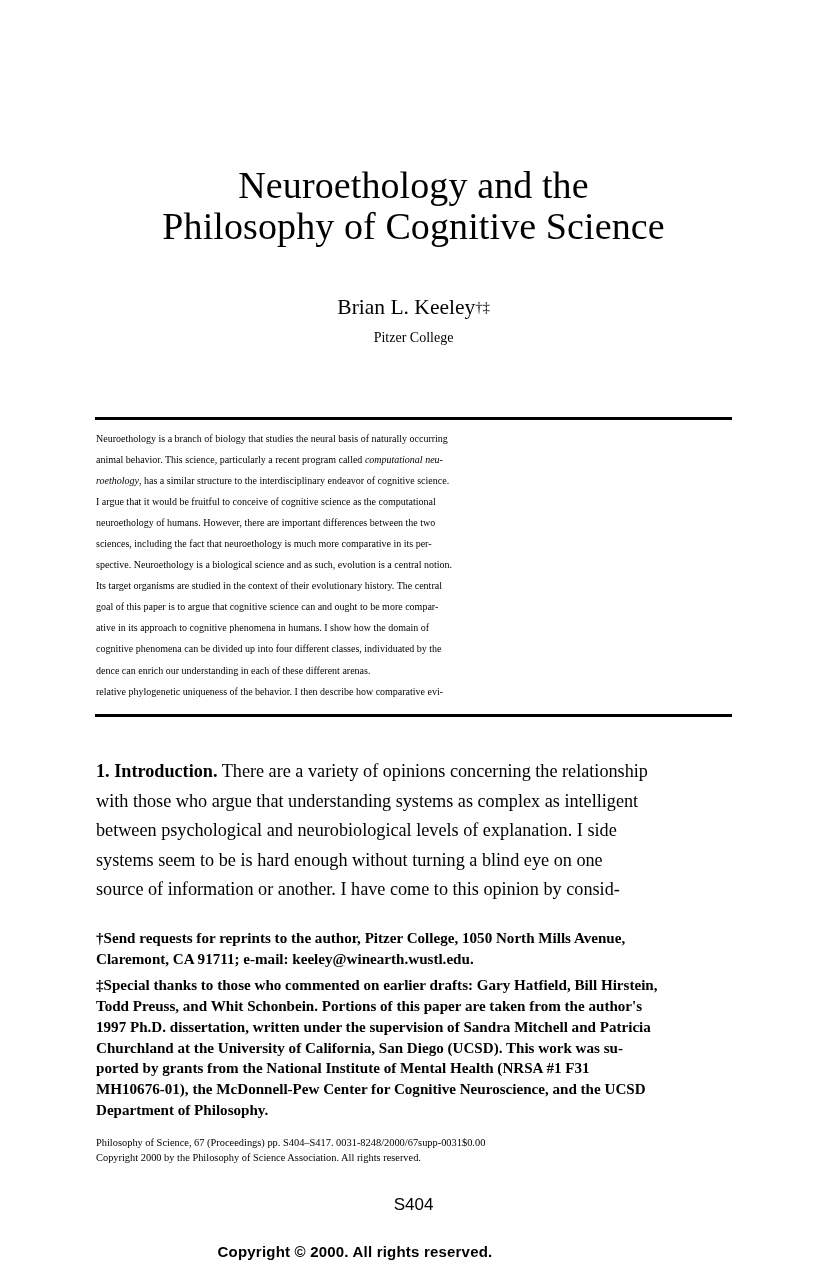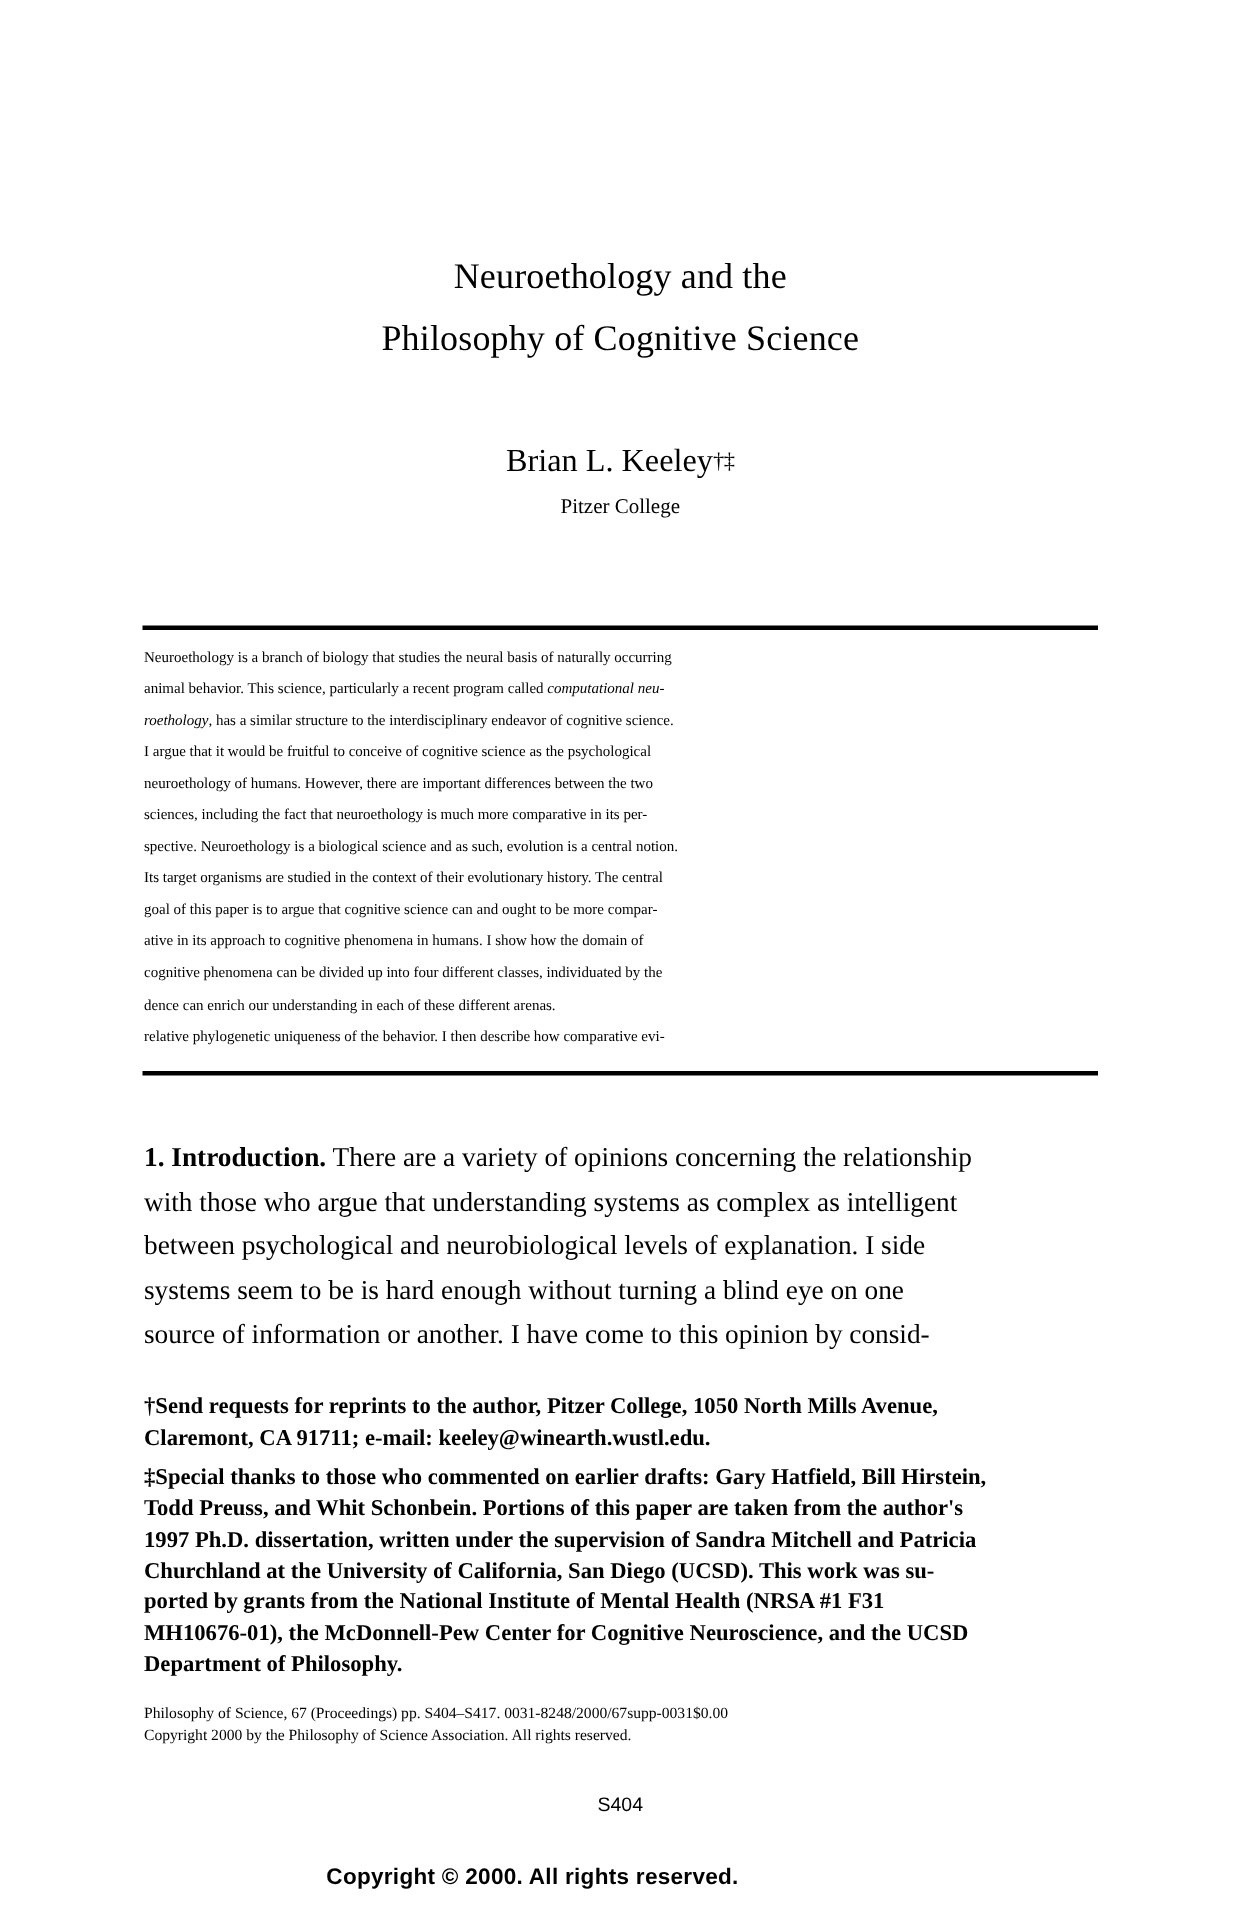--- a/index.html
+++ b/index.html
@@ -25,21 +25,21 @@
 
   
   .title-block {
     position: absolute;
     left: 95px;
     top: 165px;
     width: 637px;
     text-align: center;
   }
   .title-line {
-    font-size: 24px;
+    font-size: 38px;
     line-height: 41px;
     letter-spacing: 0.1px;
     font-weight: normal;
     font-family: Liberation Serif, serif;
   }
 
   .author-block {
     position: absolute;
     left: 95px;
     top: 294px;
@@ -152,21 +152,21 @@
   }
   .imprint .ln { display: block; white-space: nowrap; }
 
   
   .page-number {
     position: absolute;
     left: 0;
     top: 1195px;
     width: 827px;
     text-align: center;
-    font-size: 13px;
+    font-size: 17px;
     font-family: "Liberation Sans", sans-serif;
   }
 
   
   .bottom-copyright {
     position: absolute;
     left: 0;
     top: 1243px;
     width: 710px;
     text-align: center;
@@ -198,21 +198,21 @@
     <span class="ln just">
         <span>Neuroethology is a branch of biology that studies the neural basis of naturally occurring</span>
       </span>
     <span class="ln just">
         <span><span>animal behavior. This science, particularly a recent program called</span> <i>computational neu-</i></span>
       </span>
     <span class="ln just">
         <span><i>roethology</i><span>, has a similar structure to the interdisciplinary endeavor of cognitive science.</span></span>
       </span>
     <span class="ln just">
-        <span>I argue that it would be fruitful to conceive of cognitive science as the psychological</span>
+        <span>I argue that it would be fruitful to conceive of cognitive science as the computational</span>
       </span>
     <span class="ln just">
         <span>neuroethology of humans. However, there are important differences between the two</span>
       </span>
     <span class="ln just">
         <span>sciences, including the fact that neuroethology is much more comparative in its per-</span>
       </span>
     <span class="ln just">
         <span>spective. Neuroethology is a biological science and as such, evolution is a central notion.</span>
       </span>

